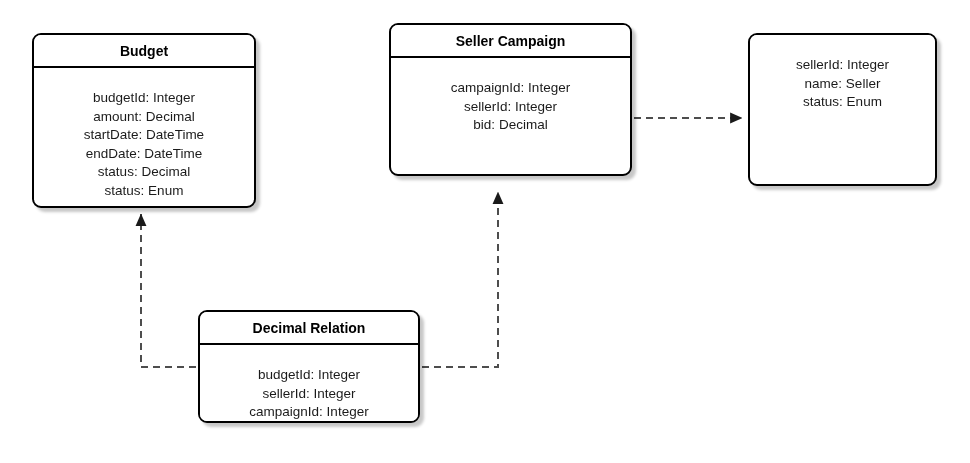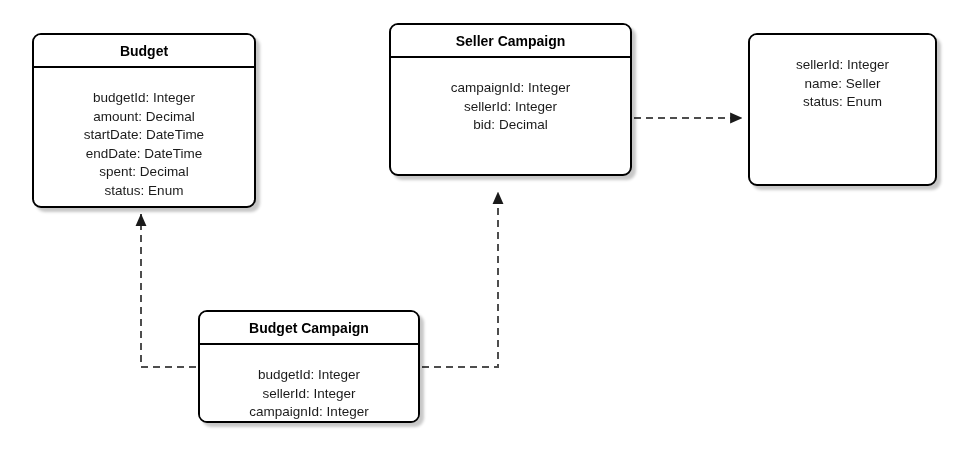--- a/index.html
+++ b/index.html
@@ -100,21 +100,21 @@
     <path d="M 422 367 L 498 367 L 498 192" fill="none" stroke="#4d4d4d" stroke-width="2" stroke-dasharray="7,5" marker-end="url(#arrowFilled)"></path>
   </svg>
 
   <div class="entity e-budget">
     <div class="entity-header">Budget</div>
     <div class="entity-body">
       <div class="attr">budgetId: Integer</div>
       <div class="attr">amount: Decimal</div>
       <div class="attr">startDate: DateTime</div>
       <div class="attr">endDate: DateTime</div>
-      <div class="attr">spent: Decimal</div>
+      <div class="attr">status: Decimal</div>
       <div class="attr">status: Enum</div>
     </div>
   </div>
 
   <div class="entity e-seller-campaign">
     <div class="entity-header">Seller Campaign</div>
     <div class="entity-body">
       <div class="attr">campaignId: Integer</div>
       <div class="attr">sellerId: Integer</div>
       <div class="attr">bid: Decimal</div>
@@ -123,21 +123,21 @@
 
   <div class="entity e-seller">
     <div class="entity-body">
       <div class="attr">sellerId: Integer</div>
       <div class="attr">name: Seller</div>
       <div class="attr">status: Enum</div>
     </div>
   </div>
 
   <div class="entity e-budget-relation">
-    <div class="entity-header">Budget Campaign</div>
+    <div class="entity-header">Decimal Relation</div>
     <div class="entity-body">
       <div class="attr">budgetId: Integer</div>
       <div class="attr">sellerId: Integer</div>
       <div class="attr">campaignId: Integer</div>
     </div>
   </div>
 
 </div>
 
 </body></html>

